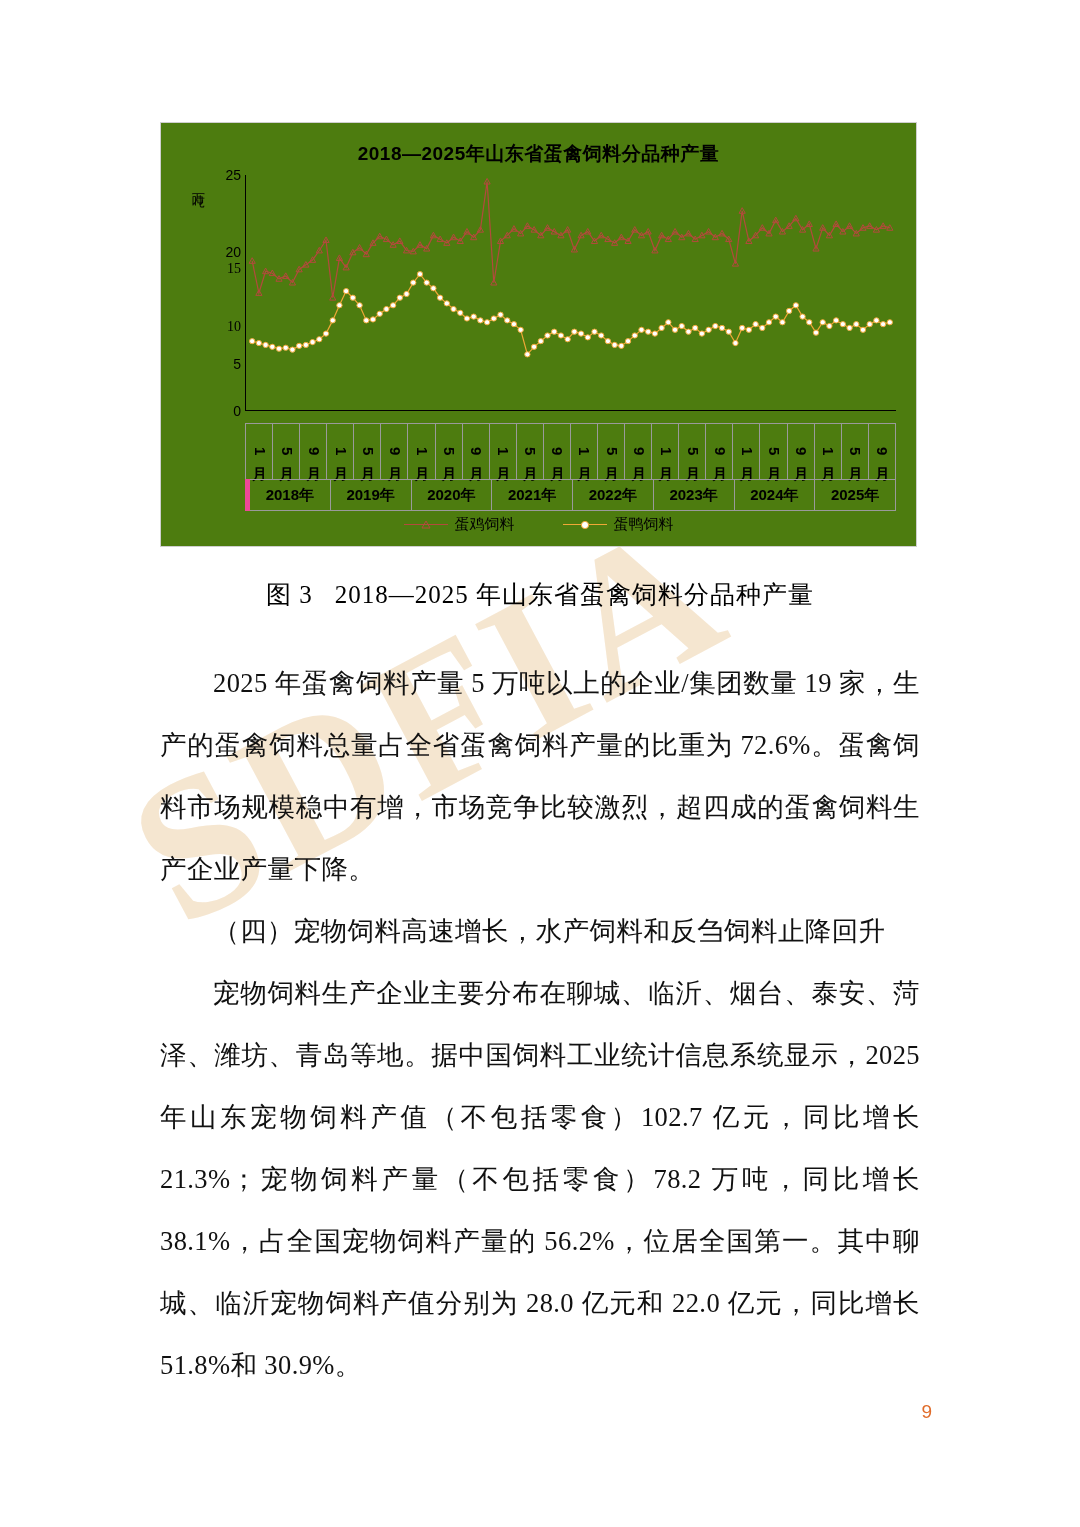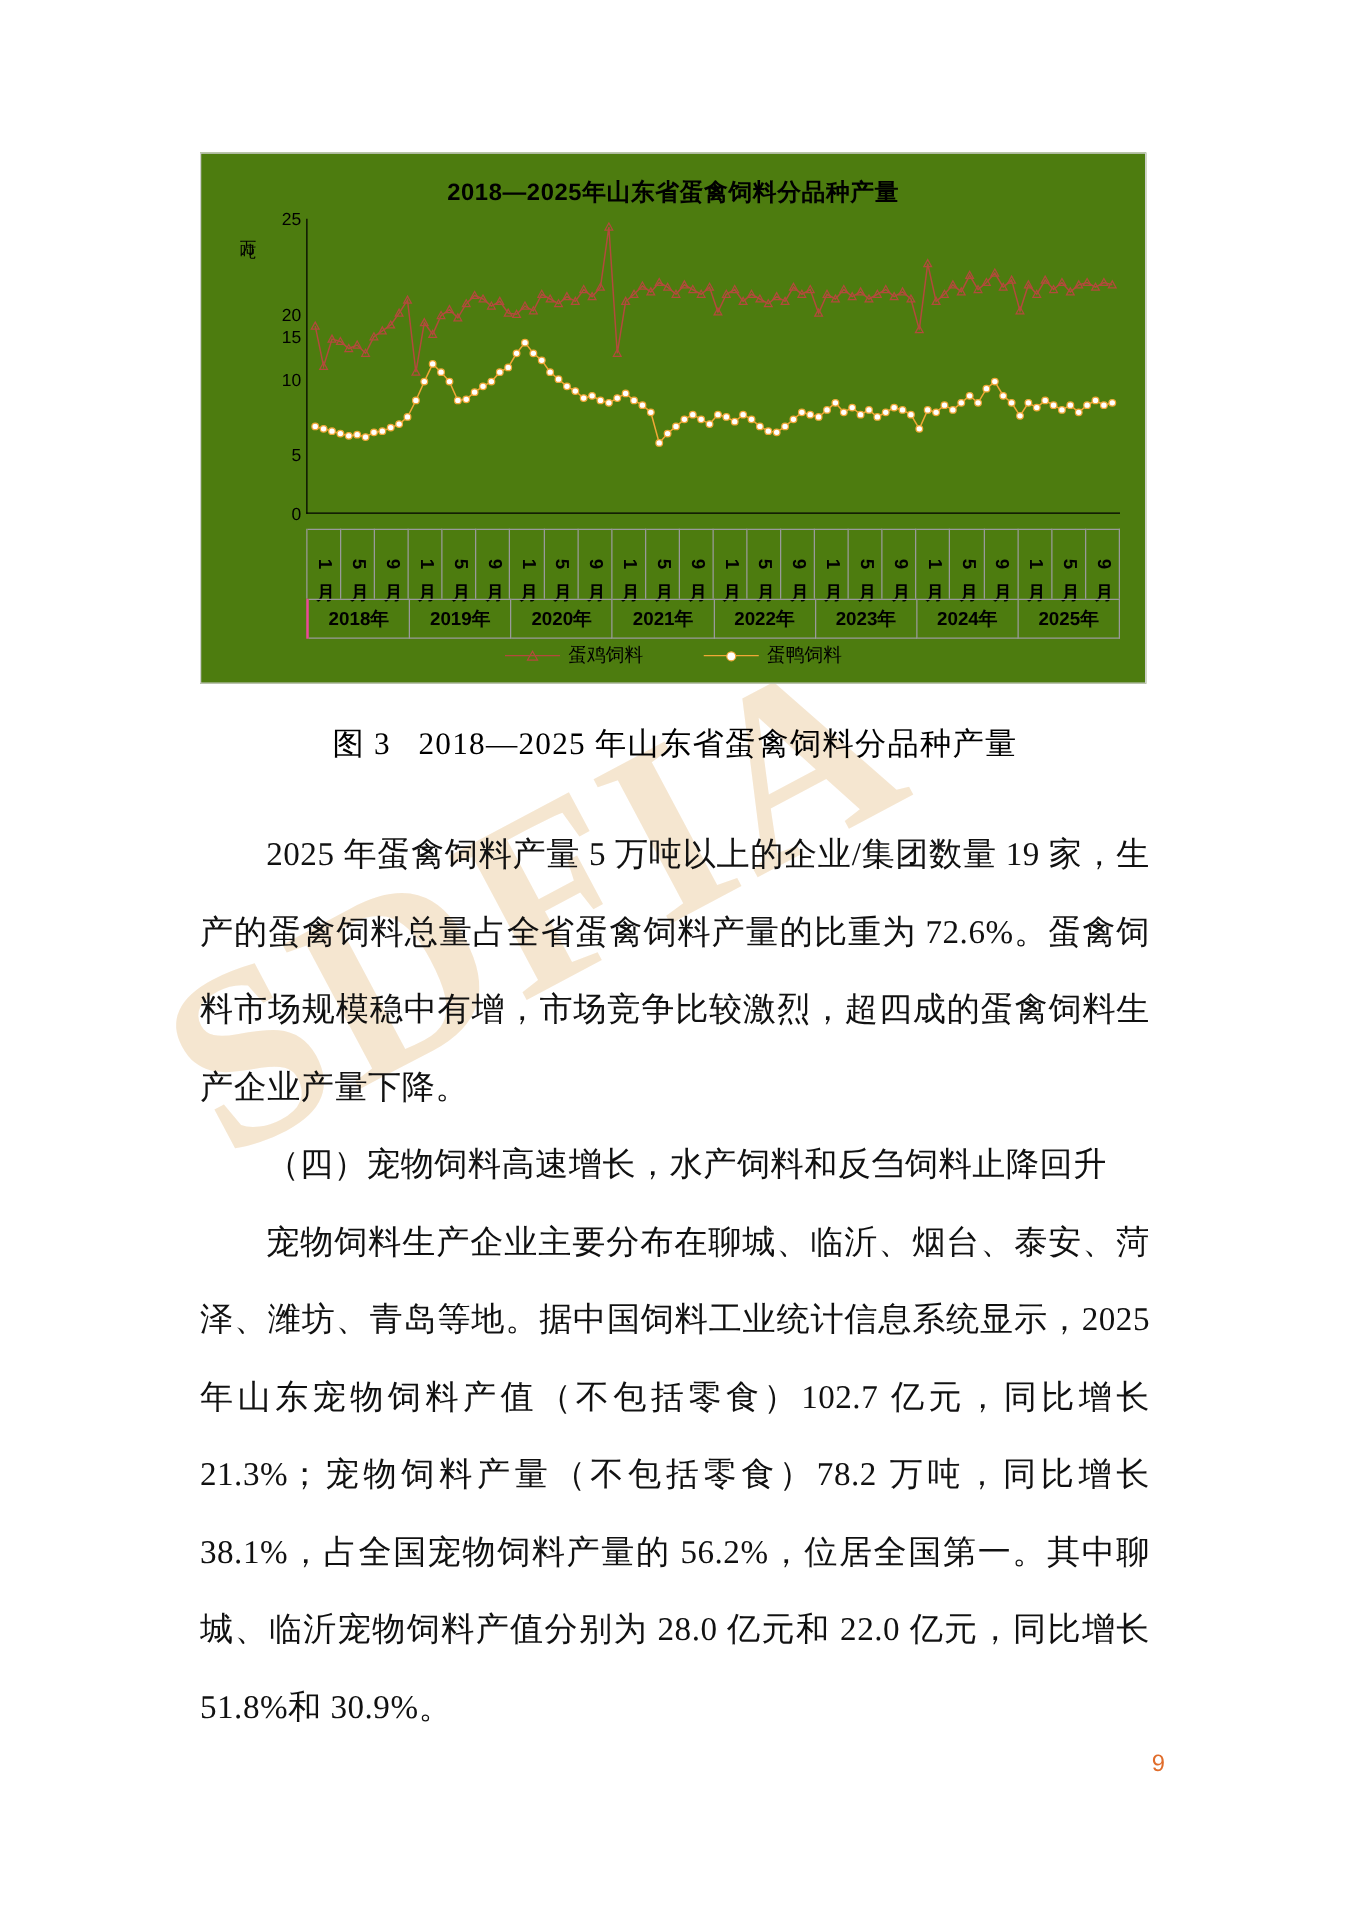--- a/index.html
+++ b/index.html
@@ -125,21 +125,21 @@
     font-family: "Liberation Sans", sans-serif;
     font-size: 15px;
     font-weight: 700;
     writing-mode: vertical-rl;
     letter-spacing: 0px;
     color: #000;
   }
   .years {
     display: flex;
     height: 32px;
-    border-left: 2px solid #ec4899;
+    border-left: 5px solid #ec4899;
     box-sizing: border-box;
   }
   .year-cell {
     flex: 1 1 0;
     border-right: 1px solid #9a9a9a;
     border-top: 1px solid #9a9a9a;
     border-bottom: 1px solid #9a9a9a;
     display: flex;
     align-items: center;
     justify-content: center;
@@ -226,22 +226,22 @@
 
   <div class="figure-box">
 
     <div class="chart-title">2018—2025年山东省蛋禽饲料分品种产量</div>
 
     <div class="plot-wrap">
       <div class="y-axis-label">万吨</div>
       <div class="ticks">
           <span style="top: 236px;">0</span>
           <span style="top: 188.8px;">5</span>
-          <span style="top: 129px;">10</span>
-          <span style="top: 94.4px;">15</span>
+          <span style="top: 152px; font-family: Liberation Serif, serif;">10</span>
+          <span style="top: 94.4px; font-family: Liberation Serif, serif;">15</span>
           <span style="top: 47.2px; margin-top: 30px;">20</span>
           <span style="top: 0px;">25</span>
         </div>
       <div class="plot-area">
         <svg id="chart-svg" width="100%" height="236" viewBox="0 0 632 236" preserveAspectRatio="none">
             <polyline points="6.00,85.90 12.53,118.00 19.05,96.29 25.58,98.18 32.11,103.84 38.63,101.01 45.16,107.62 51.68,94.40 58.21,89.68 64.74,84.96 71.26,75.52 77.79,65.14 84.32,122.72 90.84,83.07 97.37,92.51 103.89,77.41 110.42,72.69 116.95,79.30 123.47,67.97 130.00,61.36 136.53,64.19 143.05,69.86 149.58,66.08 156.11,75.52 162.63,76.46 169.16,69.86 175.68,73.63 182.21,60.42 188.74,64.19 195.26,67.97 201.79,62.30 208.32,66.08 214.84,56.64 221.37,62.30 227.89,54.75 234.42,6.61 240.95,107.62 247.47,66.08 254.00,60.42 260.53,53.81 267.05,58.53 273.58,50.98 280.11,54.75 286.63,60.42 293.16,52.86 299.68,56.64 306.21,60.42 312.74,54.75 319.26,74.58 325.79,60.42 332.32,56.64 338.84,66.08 345.37,60.42 351.89,64.19 358.42,67.97 364.95,62.30 371.47,66.08 378.00,54.75 384.53,60.42 391.05,56.64 397.58,75.52 404.11,60.42 410.63,64.19 417.16,56.64 423.68,62.30 430.21,58.53 436.74,64.19 443.26,60.42 449.79,56.64 456.32,62.30 462.84,58.53 469.37,64.19 475.89,88.74 482.42,35.87 488.95,66.08 495.47,60.42 502.00,52.86 508.53,58.53 515.05,45.31 521.58,56.64 528.11,50.98 534.63,43.42 541.16,54.75 547.68,49.09 554.21,73.63 560.74,52.86 567.26,60.42 573.79,49.09 580.32,56.64 586.84,50.98 593.37,58.53 599.89,52.86 606.42,50.98 612.95,54.75 619.47,50.98 626.00,52.86" fill="none" stroke="#b34a3c" stroke-width="1.2" vector-effect="non-scaling-stroke"></polyline>
             <polygon points="6,82.704 3,88.304 9,88.304" fill="none" stroke="#b34a3c" stroke-width="1" vector-effect="non-scaling-stroke"></polygon>
             <polygon points="12.526315789473685,114.8 9.526315789473685,120.4 15.526315789473685,120.4" fill="none" stroke="#b34a3c" stroke-width="1" vector-effect="non-scaling-stroke"></polygon>
             <polygon points="19.05263157894737,93.08799999999998 16.05263157894737,98.68799999999999 22.05263157894737,98.68799999999999" fill="none" stroke="#b34a3c" stroke-width="1" vector-effect="non-scaling-stroke"></polygon>
             <polygon points="25.578947368421055,94.97600000000001 22.578947368421055,100.57600000000002 28.578947368421055,100.57600000000002" fill="none" stroke="#b34a3c" stroke-width="1" vector-effect="non-scaling-stroke"></polygon>

